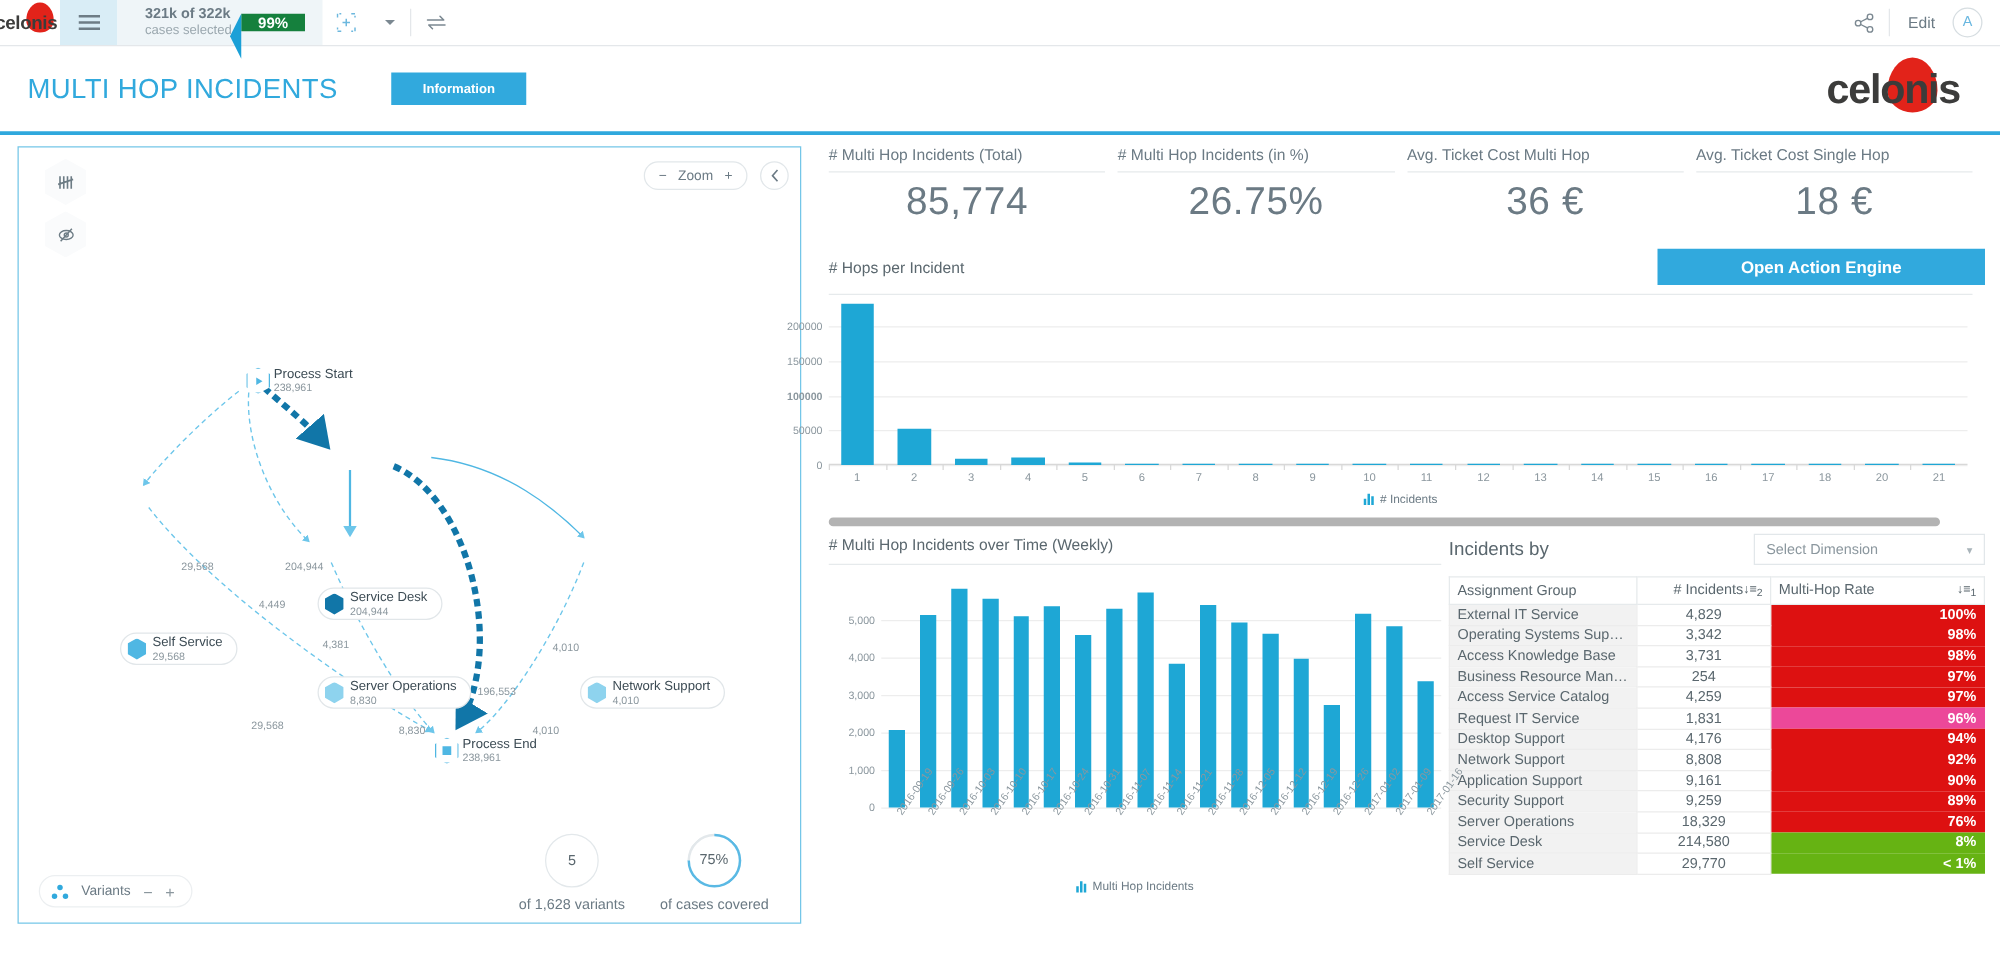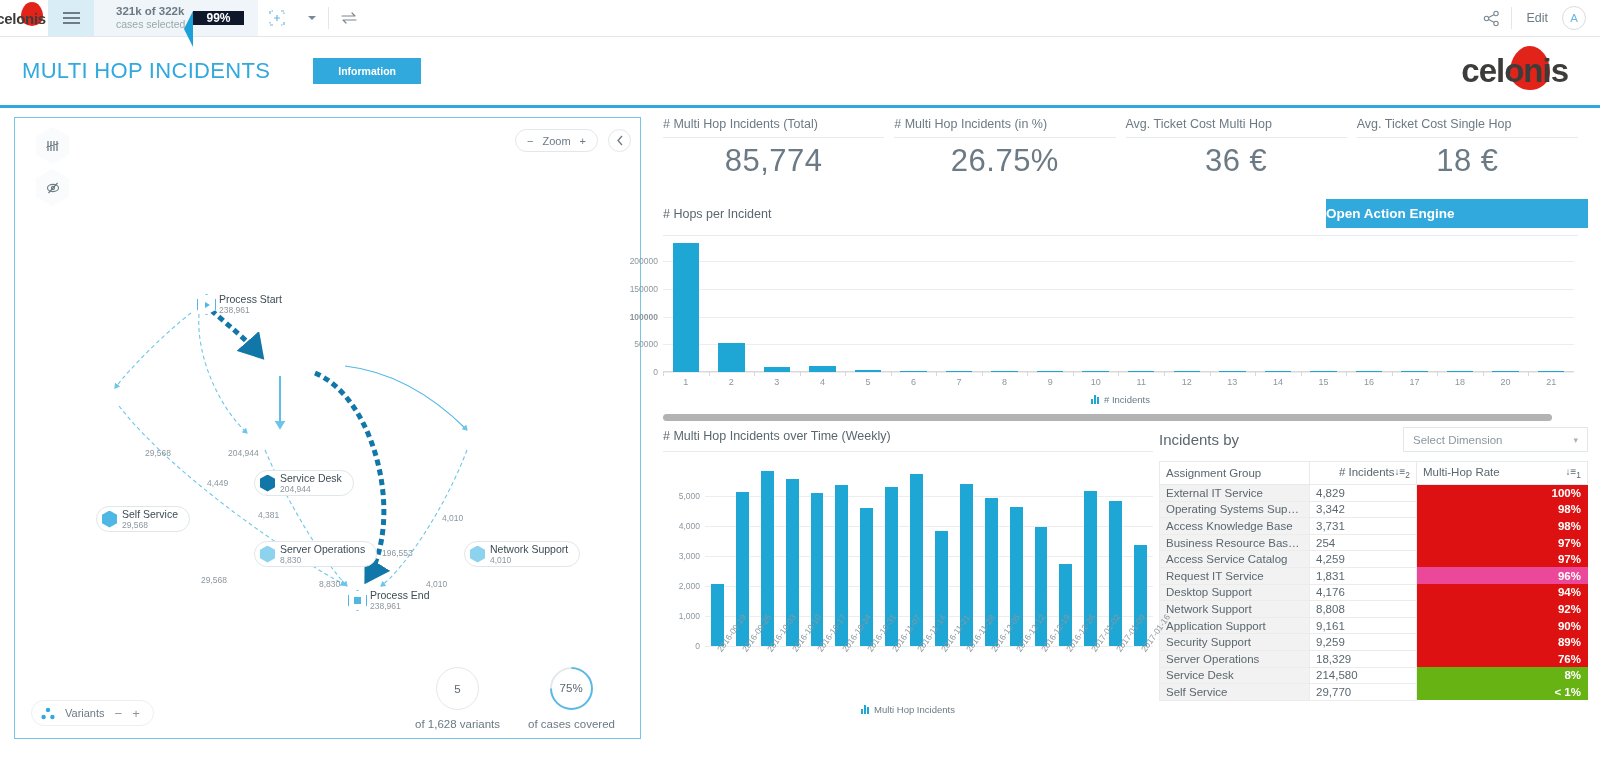--- a/index.html
+++ b/index.html
@@ -37,21 +37,21 @@
   }
   .hamburger-btn .bars { width: 17px; }
   .hamburger-btn .bars i { display: block; height: 2px; background: #6d7c85; margin: 3px 0; }
   .cases-box {
     background: #eff5f8; display: flex; align-items: center; padding: 0 14px 0 22px;
     position: relative;
   }
   .cases-text .l1 { font-size: 11.5px; color: #6b7a84; font-weight: 600; line-height: 13px; }
   .cases-text .l2 { font-size: 10.5px; color: #9aa7ae; line-height: 13px; }
   .pct-chip {
-    background: #0f172a; color: #fff; font-size: 12px; font-weight: 700;
+    background: #15803d; color: #fff; font-size: 12px; font-weight: 700;
     display: flex; align-items: center; padding: 0 13px; position: relative;
     margin-left: 8px;
   }
   .pct-chip::before {
     content: ""; position: absolute; left: -9px; top: 0;
     border-top: 18.5px solid transparent; border-bottom: 18.5px solid transparent;
     border-right: 9px solid #1ba0d7;
   }
   .tool-sep { width: 1px; background: #e4e7ea; margin: 7px 0; }
   .tool-btn {
@@ -163,21 +163,21 @@
   .kpi-row { display: flex; height: 76px; padding-left: 10px;}
   .kpi { flex: 1; padding-right: 10px;}
   .kpi .kl { font-size: 12.5px; color: #6b7a84; padding-bottom: 6px; border-bottom: 1px solid #e6eaec; }
   .kpi .kv { font-size: 31px; color: #6b7a84; font-weight: 300; text-align: center; padding-top: 5px; letter-spacing: 0.5px;}
 
   
   .hops-head { display: flex; align-items: center; padding: 6px 0 0 10px; }
   .hops-title { font-size: 12.5px; color: #5a676e; }
   .action-btn {
     margin-left: auto; background: #31a9dd; color: #fff; font-size: 13.5px; font-weight: 700;
-    width: 262px; padding: 7px 0; cursor: pointer;
+    width: 262px; text-align: center; padding: 7px 0; cursor: pointer;
   }
   .hops-rule { height:1px; background:#e6eaec; margin: 7px 10px 0 10px;}
   #hops-chart { position: relative; height: 130px; margin: 6px 14px 0 10px; }
   .y-lbl { position: absolute; right: 100%; margin-right: 5px; font-size: 8.5px; color: #8b979e; transform: translateY(-50%);}
   .gridline { position: absolute; left: 0; right: 0; height: 1px; background: #ededed; }
   .axisline { position: absolute; left: 0; right: 0; bottom: 0; height: 1px; background: #d8d8d8;}
   .bars-area { position: absolute; left: 0; right: 0; bottom: 0; top: 0; display: flex; }
   .bar-slot { flex: 1; position: relative; display: flex; align-items: flex-end; justify-content: center; }
   .bar { width: 58%; background: #1ea7d5; }
   .tick-row { position: relative; height: 22px; margin: 0 14px 0 10px; display: flex; }
@@ -210,21 +210,21 @@
   }
   .dim-select .chev { margin-left: auto; color: #a9b4ba; font-size: 9px;}
   table { border-collapse: collapse; width: 100%; margin-top: 9px; table-layout: fixed;}
   th {
     font-size: 11.5px; font-weight: 400; color: #5a676e; text-align: left;
     padding: 4px 6px; border: 1px solid #e6eaec; background: #fff; height: 22px;
   }
   th.num { text-align: right; }
   td { font-size: 11.5px; color: #5a676e; padding: 1px 6px; height: 16.6px; border: 1px solid #ececec; }
   td.grp { background: #f2f2f2; white-space: nowrap; overflow: hidden; text-overflow: ellipsis;}
-  td.num { text-align: left; background: #fff; }
+  td.num { text-align: center; background: #fff; }
   td.rate { text-align: right; color: #fff; font-weight: 700; border-color: transparent; }
   .sort-ic { float: right; color: #5a676e; font-size: 10px; }
 </style>
 </head>
 <body>
 
 <div id="topbar">
   <div class="logo-wrap">
     <div class="logo-dot"></div>
     <div class="logo-text">celonis</div>
@@ -692,21 +692,21 @@
                 <td class="grp">Operating Systems Support</td>
                 <td class="num">3,342</td>
                 <td class="rate" style="background: rgb(221, 17, 17);">98%</td>
               </tr>
               <tr>
                 <td class="grp">Access Knowledge Base</td>
                 <td class="num">3,731</td>
                 <td class="rate" style="background: rgb(221, 17, 17);">98%</td>
               </tr>
               <tr>
-                <td class="grp">Business Resource Base...</td>
+                <td class="grp">Business Resource Mana...</td>
                 <td class="num">254</td>
                 <td class="rate" style="background: rgb(221, 17, 17);">97%</td>
               </tr>
               <tr>
                 <td class="grp">Access Service Catalog</td>
                 <td class="num">4,259</td>
                 <td class="rate" style="background: rgb(221, 17, 17);">97%</td>
               </tr>
               <tr>
                 <td class="grp">Request IT Service</td>

